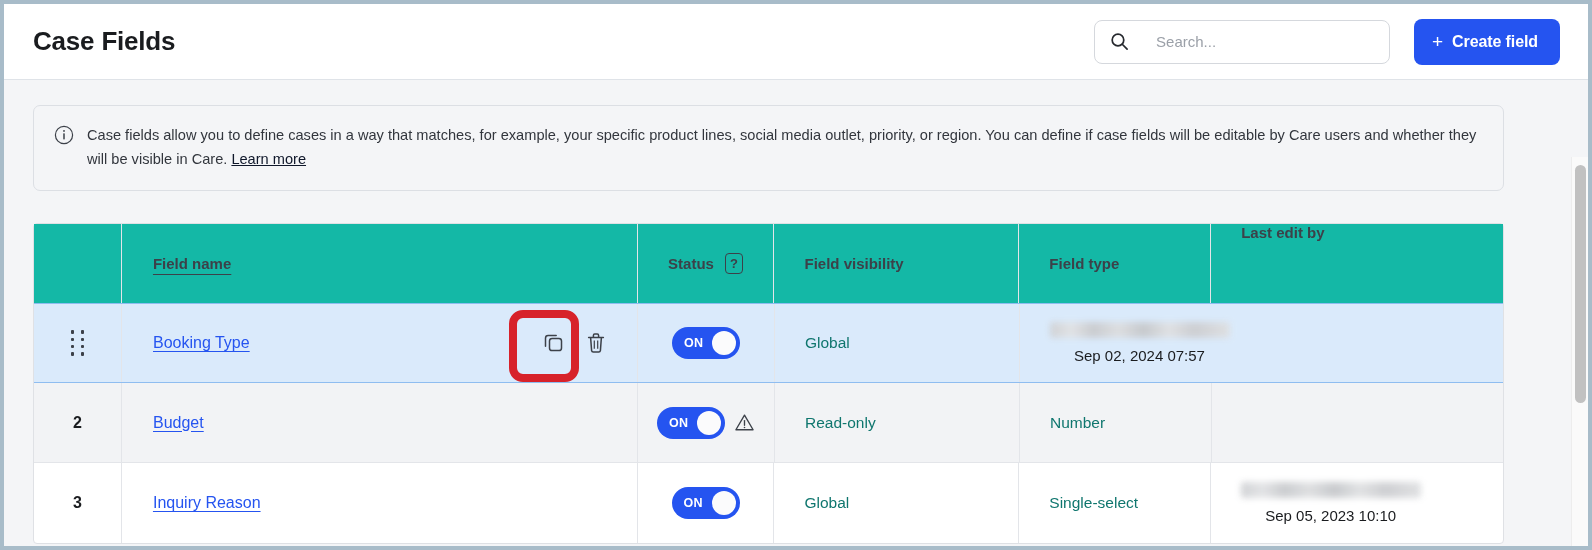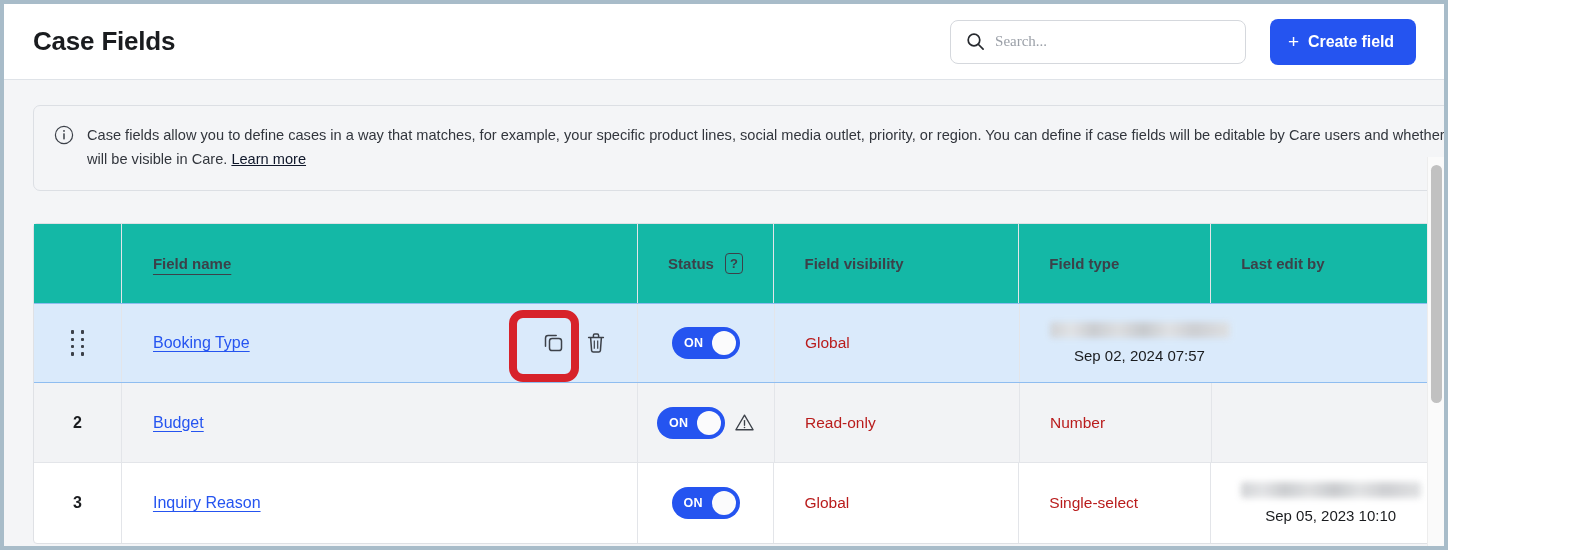--- a/index.html
+++ b/index.html
@@ -4,21 +4,21 @@
 <style>
   * { box-sizing: border-box; margin: 0; padding: 0; }
   html, body {
     width: 1592px; height: 550px;
     font-family: "Liberation Sans", sans-serif;
     background: #ffffff;
     overflow: hidden;
   }
   #app {
     position: relative;
-    width: 1448px; height: 550px;
+    width: 1592px; height: 550px;
     border: 4px solid #a8bcc9;
     background: #ffffff;
     overflow: hidden;
   }
 
   
   .header {
     position: relative;
     height: 76px;
     background: #ffffff;
@@ -46,24 +46,25 @@
     border-radius: 8px;
     background: #fff;
     display: flex;
     align-items: center;
     padding-left: 15px;
   }
   .search-icon { width: 19px; height: 19px; flex: none; margin-right: 10px; }
   .search-input {
     border: none; outline: none;
     font-size: 15px;
-    font-family: Liberation Serif, serif;
+    font-family: Liberation Sans, sans-serif;
     color: #a21caf;
     width: 230px;
     background: transparent;
+    margin-left: 17px;
   }
   .search-input::placeholder { color: #9ba0a8; }
   .create-btn {
     height: 46px;
     background: #2554f0;
     color: #ffffff;
     border: none;
     border-radius: 8px;
     font-size: 16px;
     font-weight: bold;
@@ -223,21 +224,21 @@
     margin-left: 8px; letter-spacing: 0.3px;
   }
   .toggle .knob {
     position: absolute; right: 4px;
     width: 24px; height: 24px; border-radius: 50%;
     background: #fbfbfc;
   }
   .status-inner { display: flex; align-items: center; gap: 9px; }
   .warn-icon { width: 21px; height: 21px; flex: none; }
 
-  .cell-text { font-size: 15.5px; color: #b91c1c; }
+  .cell-text { font-size: 15.5px; color: #0f766e; }
 
   .redacted {
     width: 180px; height: 16px;
     border-radius: 2px;
     background: linear-gradient(90deg,#cfd1d4 0%,#e2e3e5 12%,#c9cbce 24%,
                 #dddee0 38%,#c6c8cb 52%,#e0e1e3 66%,#cccdd0 80%,#dfe0e2 100%);
     filter: blur(3.2px);
     margin-bottom: 9px;
     opacity: 0.95;
   }
@@ -320,21 +321,21 @@
               <span class="th-label">Status</span>
               <span class="qmark">?</span>
             </span>
           </div>
           <div class="cell c-vis">
             <span class="th-label">Field visibility</span>
           </div>
           <div class="cell c-type">
             <span class="th-label">Field type</span>
           </div>
-          <div class="cell c-edit" style="justify-content:center;">
+          <div class="cell c-edit" style="justify-content:flex-start;">
             <span class="th-label">Last edit by</span>
           </div>
         </div>
 
         <div class="trow sel">
           <div class="cell c-num">
             <span class="drag-grip">
               <i></i>
                 <i></i>
                 <i></i>

